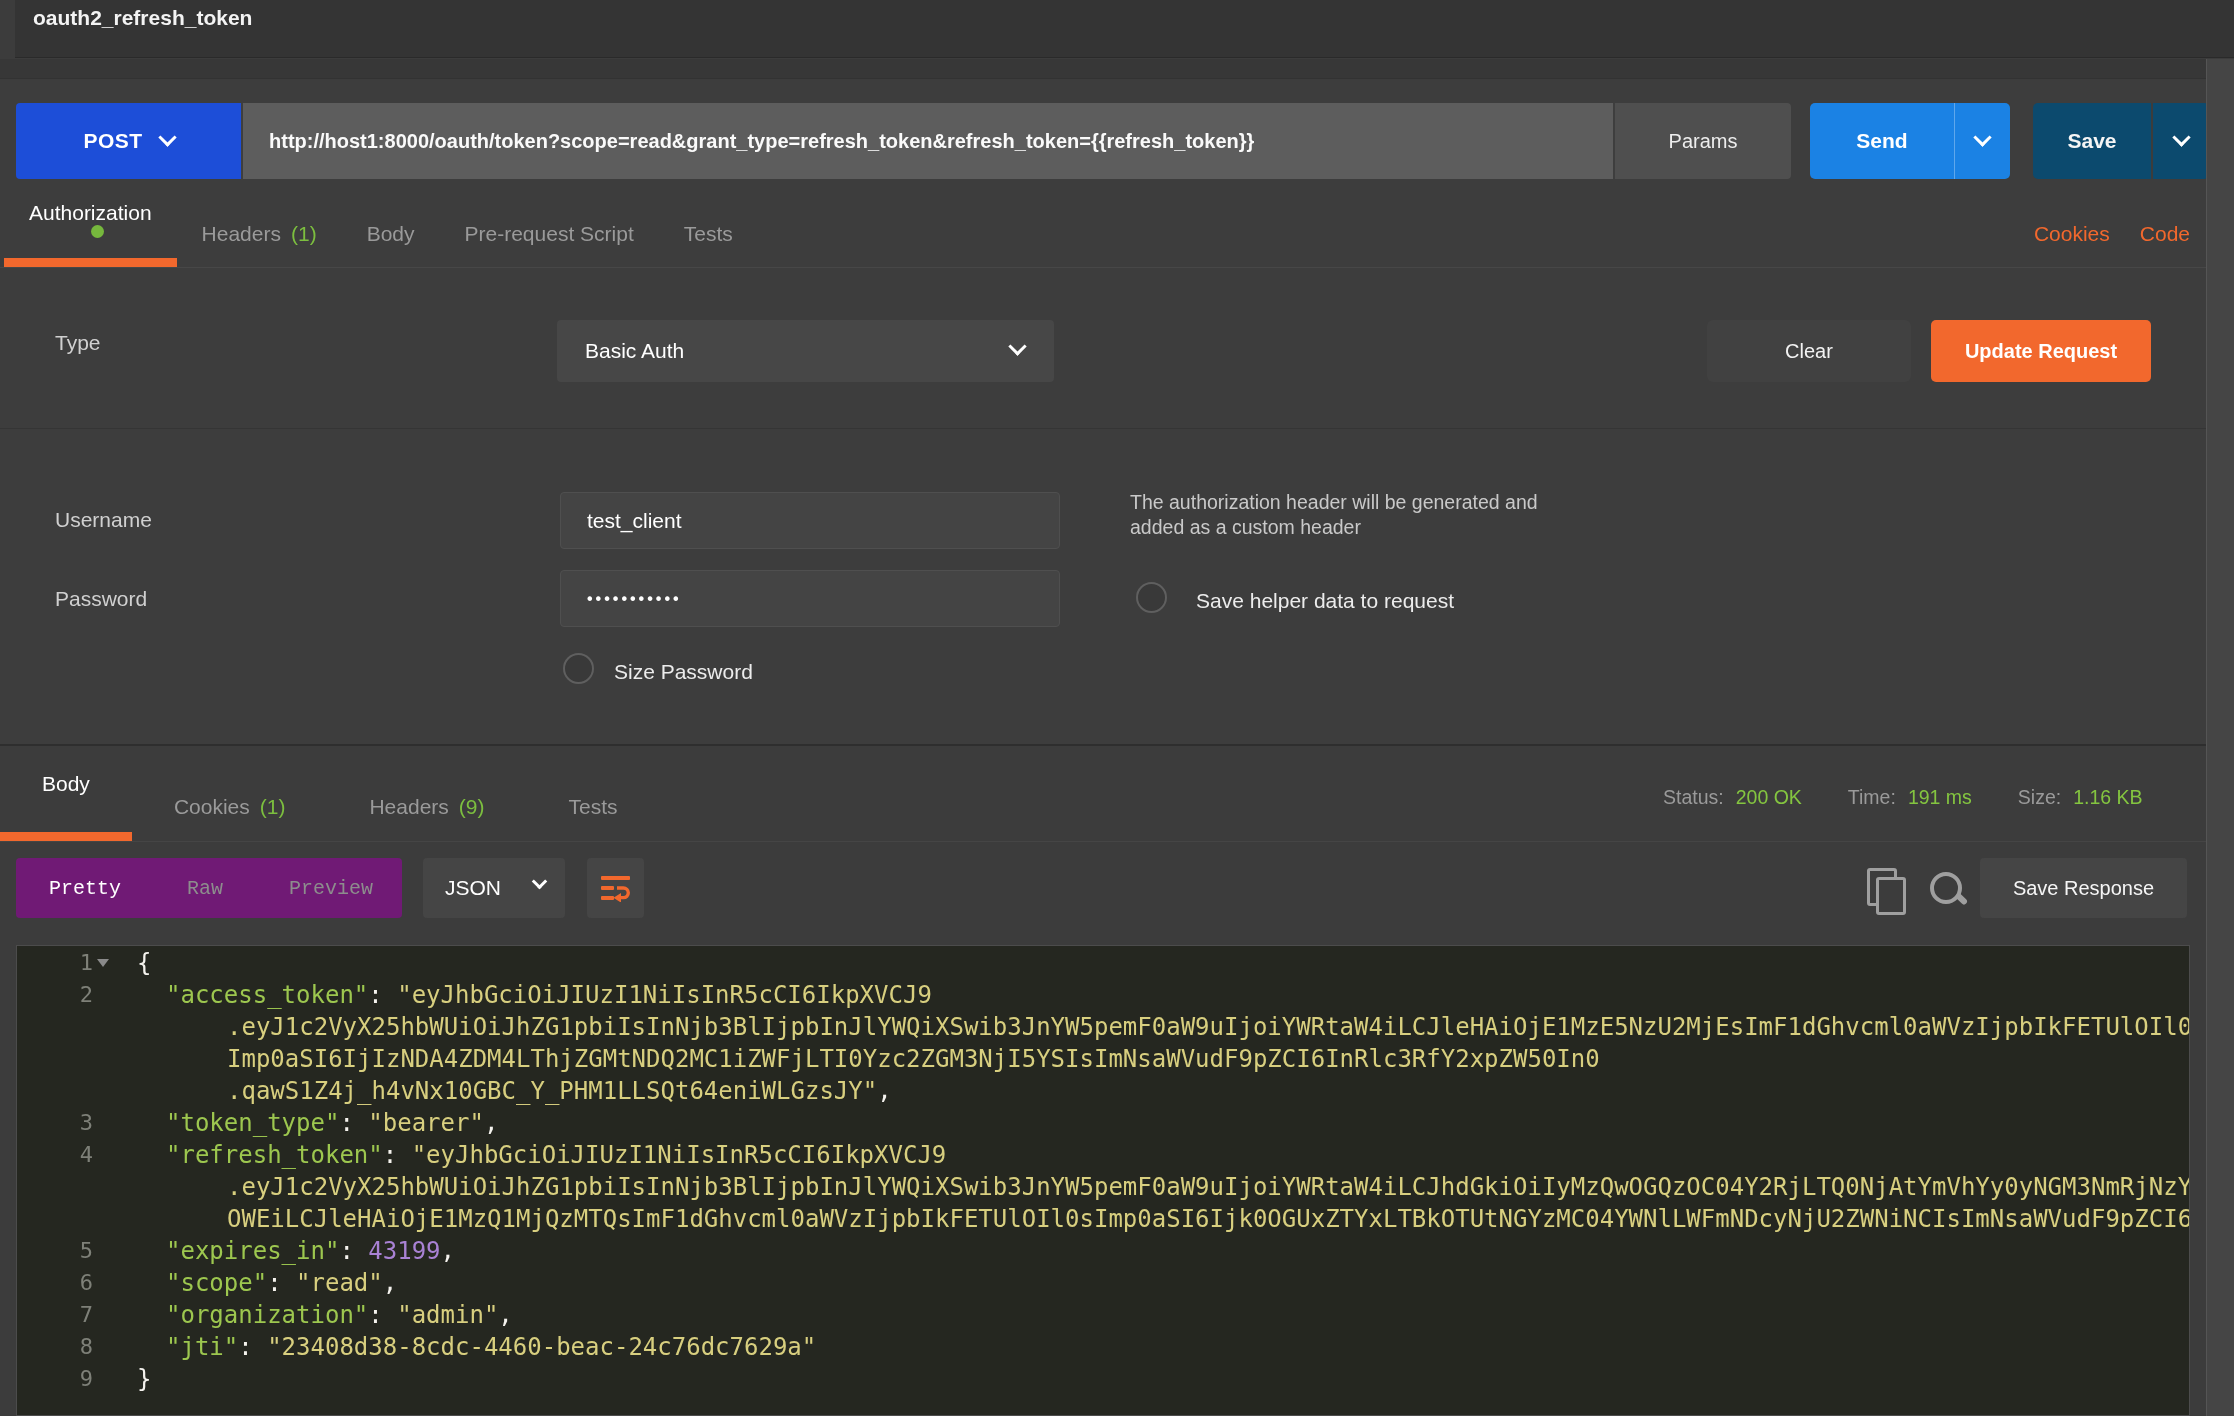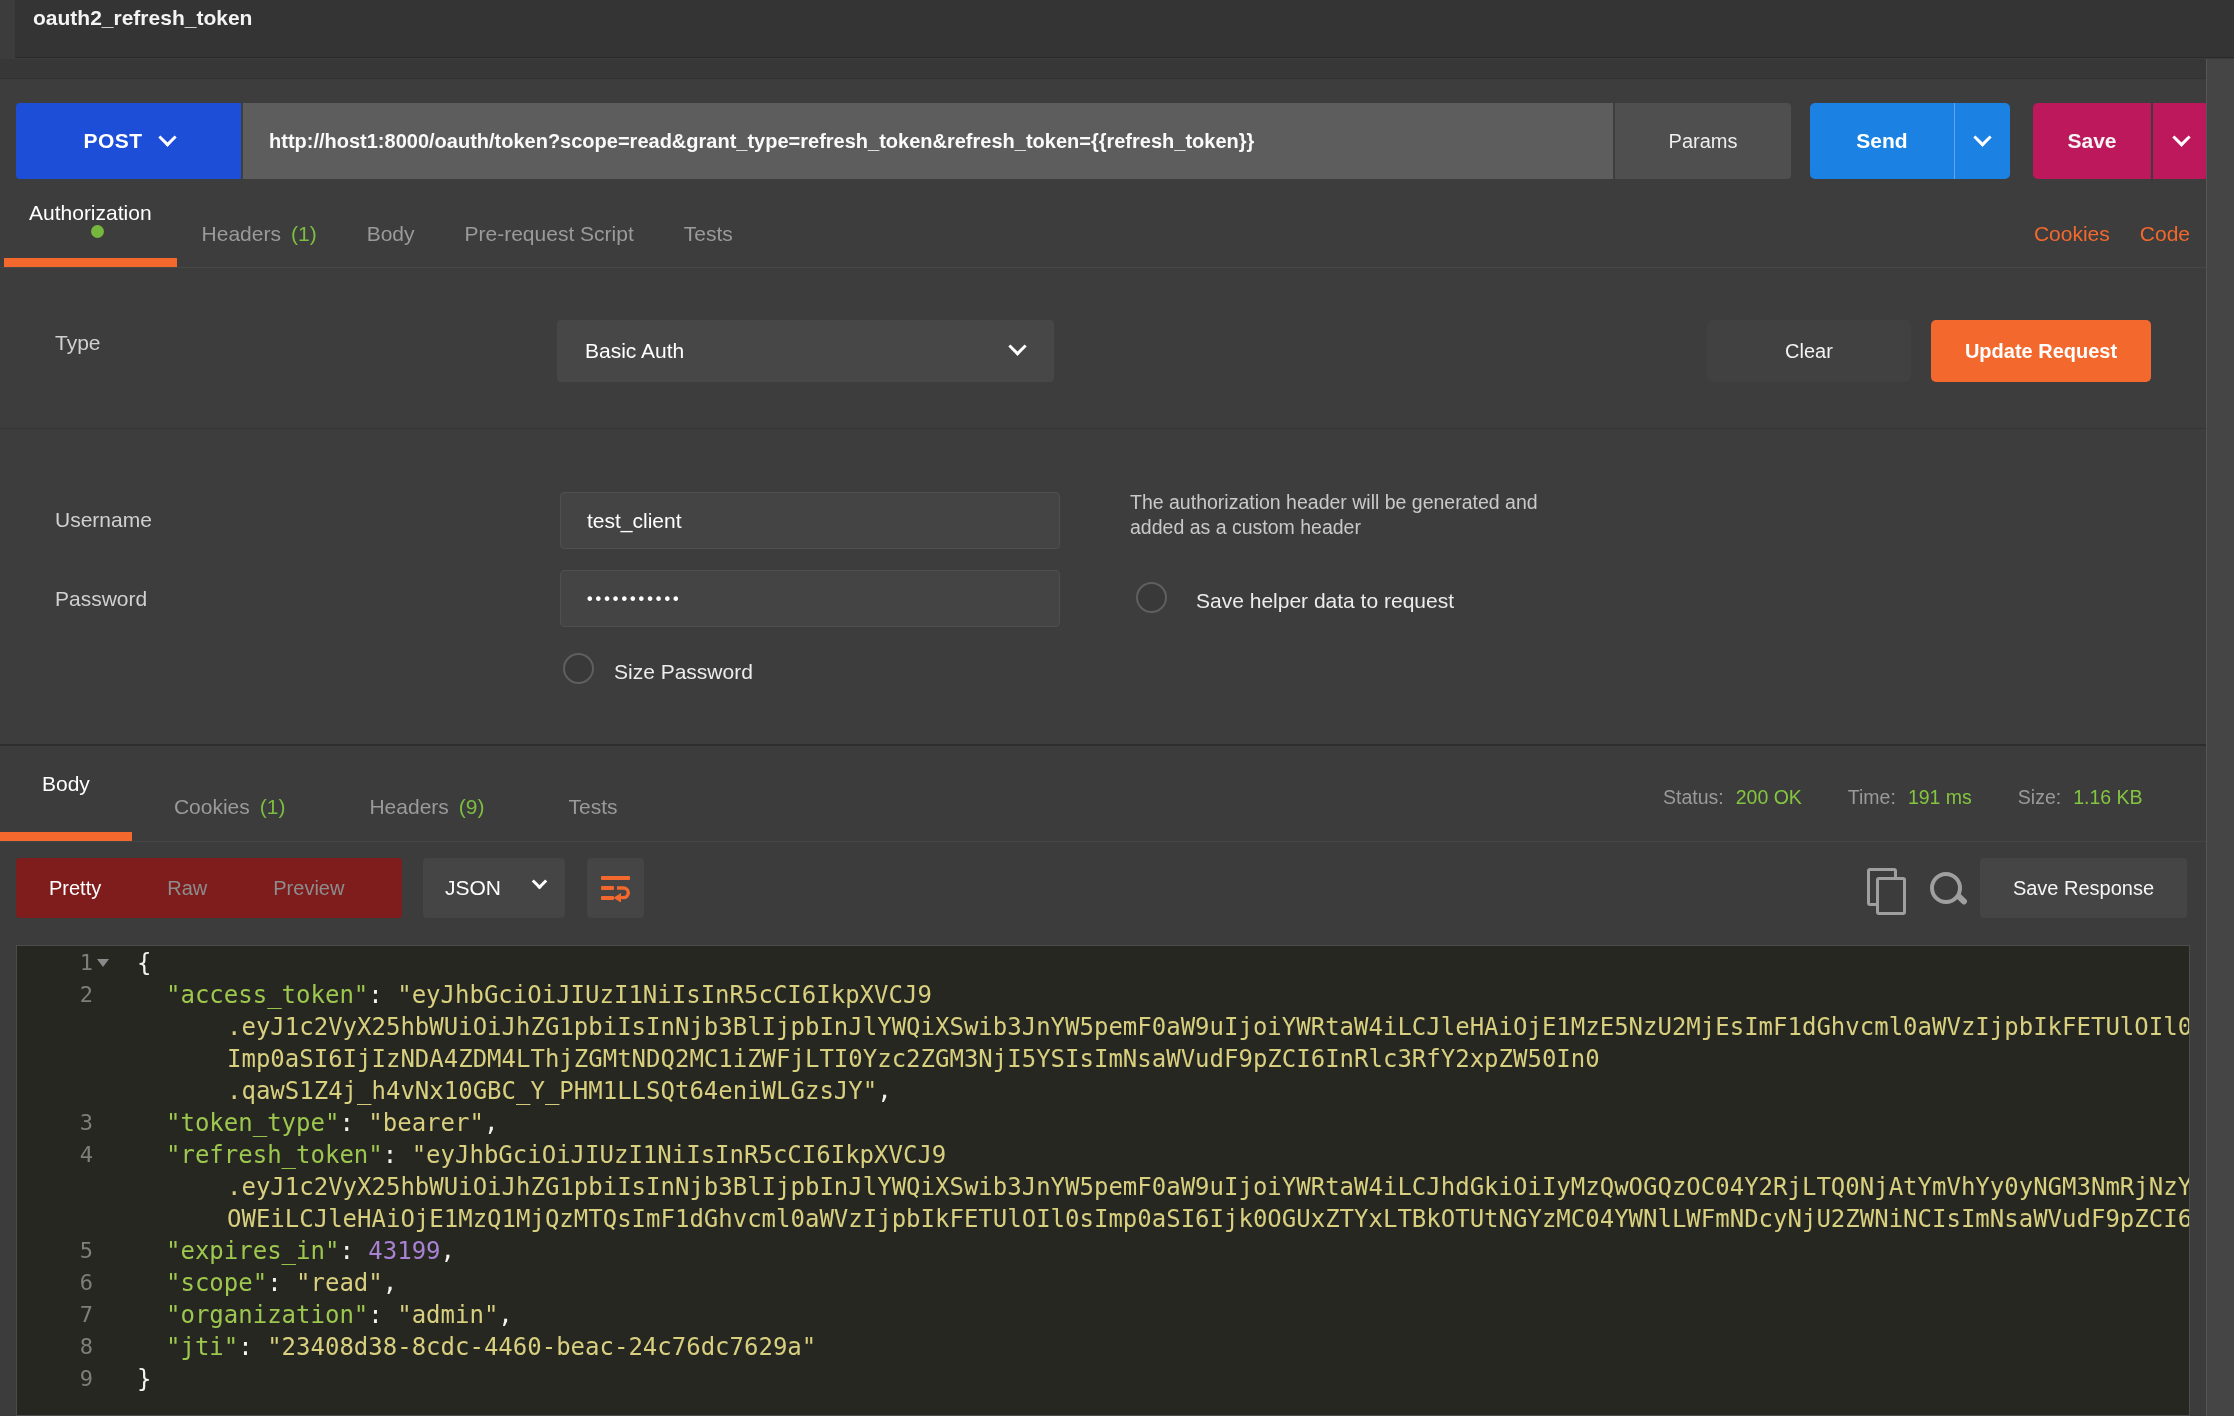--- a/index.html
+++ b/index.html
@@ -35,21 +35,21 @@
     padding:0 26px; font-size:20px; font-weight:600; color:#fafafa; white-space:nowrap; overflow:hidden; }
   .params-seg { width:178px; background:#4f4f4f; border-left:2px solid #3e3e3e;
     display:flex; align-items:center; justify-content:center; font-size:20px; color:#ededed; cursor:pointer; }
   .send { position:absolute; left:1794px; top:0; width:200px; height:76px;
     display:flex; border-radius:5px; overflow:hidden; background:var(--blue); }
   .send-main { flex:1; display:flex; align-items:center; justify-content:center;
     font-size:21px; font-weight:bold; color:#fff; cursor:pointer; }
   .send-caret { width:56px; border-left:1px solid rgba(255,255,255,.3);
     display:flex; align-items:center; justify-content:center; cursor:pointer; }
   .save { position:absolute; left:2017px; top:0; width:176px; height:76px;
-    display:flex; border-radius:5px; overflow:hidden; background:#be185d; }
+    display:flex; border-radius:5px; overflow:hidden; background:#0c4a6e; }
   .save-main { flex:1; display:flex; align-items:center; justify-content:center;
     font-size:21px; font-weight:bold; color:#f5f5f5; cursor:pointer; }
   .save-caret { width:58px; border-left:2px solid #3c3c3c;
     display:flex; align-items:center; justify-content:center; cursor:pointer; }
 
   
   .chev { display:inline-block; width:13px; height:13px;
     border-right:3px solid #fff; border-bottom:3px solid #fff;
     transform:rotate(45deg); margin-top:-8px; }
 
@@ -97,21 +97,21 @@
   .note { position:absolute; left:1130px; top:490px; font-size:19.5px; color:#c9c9c9; line-height:25px; }
 
   
   .statusbar { position:absolute; top:786px; left:1663px; display:flex; font-size:19.5px; }
   .statusbar .pair { margin-right:46px; display:flex; }
   .statusbar .slabel { color:#9a9a9a; }
   .statusbar .sval { color:var(--green); margin-left:12px; }
 
   
   .seg { position:absolute; left:16px; top:858px; width:386px; height:60px;
-    background:#7f1d1d; border-radius:4px; display:flex; align-items:center; }
+    background:#701a75; border-radius:4px; display:flex; align-items:center;font-family:Liberation Mono, monospace; }
   .mode { padding:0 33px; font-size:20px; color:#8d8d8d; cursor:pointer; }
   .mode.active { color:#ffffff; }
   .fmt-dd { position:absolute; left:423px; top:858px; width:142px; height:60px;
     background:#454545; border-radius:4px; cursor:pointer; }
   .fmt-dd .val { position:absolute; left:22px; top:0; line-height:60px; font-size:21px; color:#fff; }
   .fmt-dd .chev { position:absolute; right:20px; top:26px; width:11px; height:11px; }
   .wrap-btn { position:absolute; left:587px; top:858px; width:57px; height:60px;
     background:#454545; border-radius:4px; display:flex; align-items:center; justify-content:center; cursor:pointer; }
   .copy-ic { position:absolute; left:1867px; top:868px; width:36px; height:44px; cursor:pointer; }
   .copy-ic::before { content:""; position:absolute; left:0; top:0; width:24px; height:32px;

